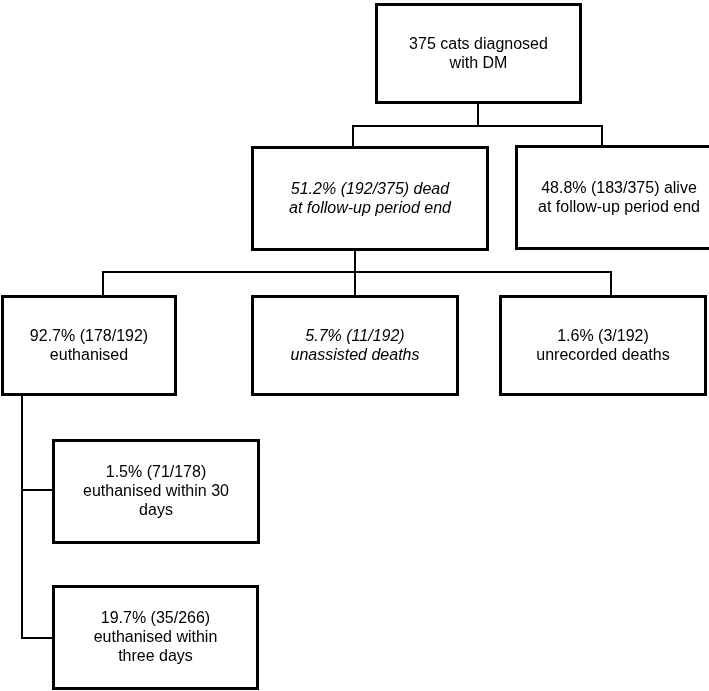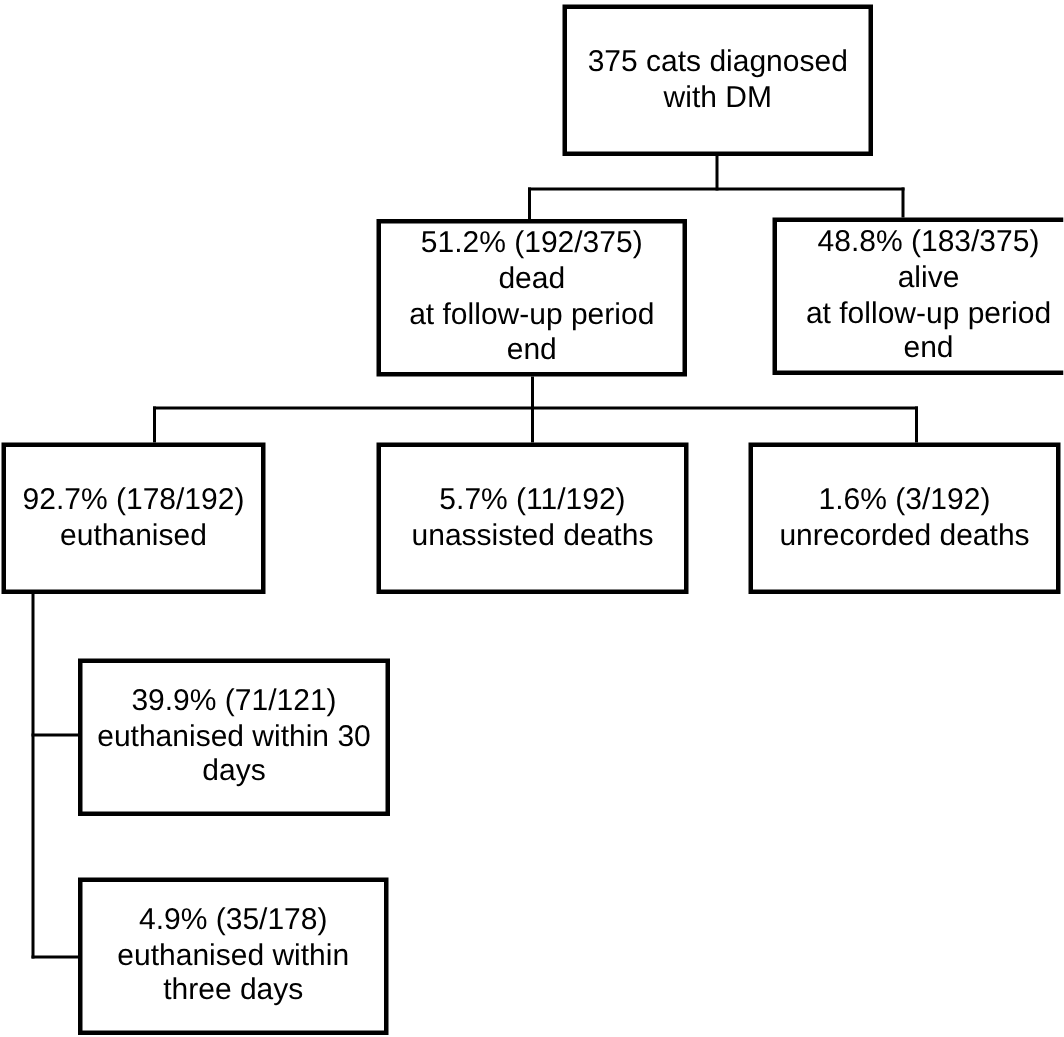--- a/index.html
+++ b/index.html
@@ -18,36 +18,36 @@
   }
   .node {
     position: absolute;
     box-sizing: border-box;
     border: 3px solid #000000;
     background: #ffffff;
     display: flex;
     align-items: center;
     justify-content: center;
     text-align: center;
-    font-size: 20px;
+    font-size: 16px;
     line-height: 1.18;
     white-space: pre-line;
     padding: 2px 4px;
   }
   .line {
     position: absolute;
     background: #000000;
   }
 
   
   #node-total       { left: 375px; top: 3px;   width: 207px; height: 101px; }
-  #node-dead        { left: 251px; top: 146px; width: 207px; height: 105px; }
+  #node-dead        { left: 251px; top: 146px; width: 238px; height: 105px; font-style: italic; }
   #node-alive       { left: 515px; top: 145px; width: 208px; height: 105px; }
   #node-euthanised  { left: 1px;   top: 295px; width: 176px; height: 101px; }
-  #node-unassisted  { left: 251px; top: 295px; width: 208px; height: 101px; }
+  #node-unassisted  { left: 251px; top: 295px; width: 208px; height: 101px; font-style: italic; }
   #node-unrecorded  { left: 499px; top: 295px; width: 208px; height: 101px; }
   #node-euth-30d    { left: 52px;  top: 439px; width: 208px; height: 105px; }
   #node-euth-3d     { left: 52px;  top: 585px; width: 207px; height: 105px; }
 
   
   #c1-stem    { left: 477px; top: 103px; width: 2px;   height: 24px;  }
   #c1-rail    { left: 352px; top: 125px; width: 251px; height: 2px;   }
   #c1-drop-l  { left: 352px; top: 125px; width: 2px;   height: 21px;  }
   #c1-drop-r  { left: 601px; top: 125px; width: 2px;   height: 21px;  }
   #c2-stem    { left: 354px; top: 250px; width: 2px;   height: 46px;  }
@@ -99,24 +99,24 @@
     <span>5.7% (11/192)
 unassisted deaths</span>
   </div>
 
   <div class="node" id="node-unrecorded">
     <span>1.6% (3/192)
 unrecorded deaths</span>
   </div>
 
   <div class="node" id="node-euth-30d">
-    <span>39.9% (71/121)
+    <span>1.5% (71/178)
 euthanised within 30
 days</span>
   </div>
 
   <div class="node" id="node-euth-3d">
-    <span>4.9% (35/178)
+    <span>19.7% (35/266)
 euthanised within
 three days</span>
   </div>
 
 </div>
 
 </body></html>

